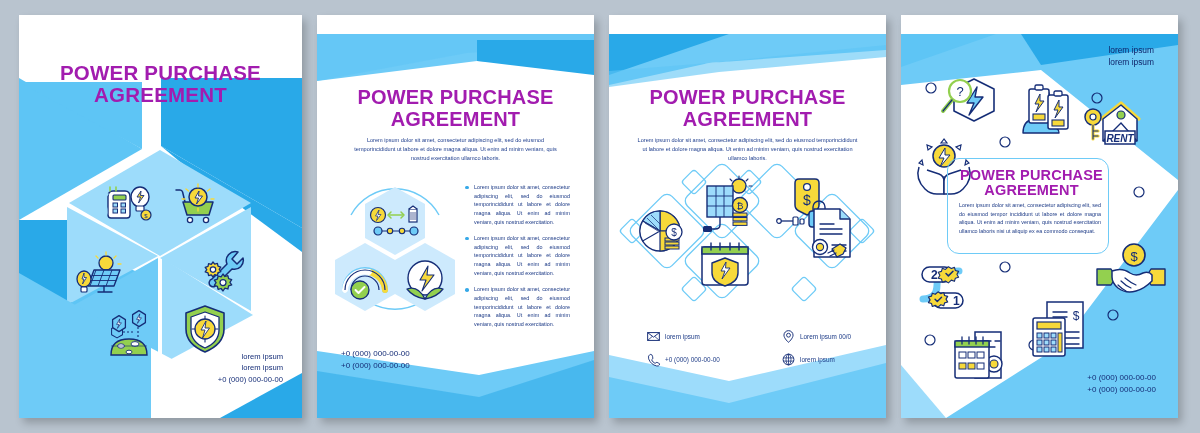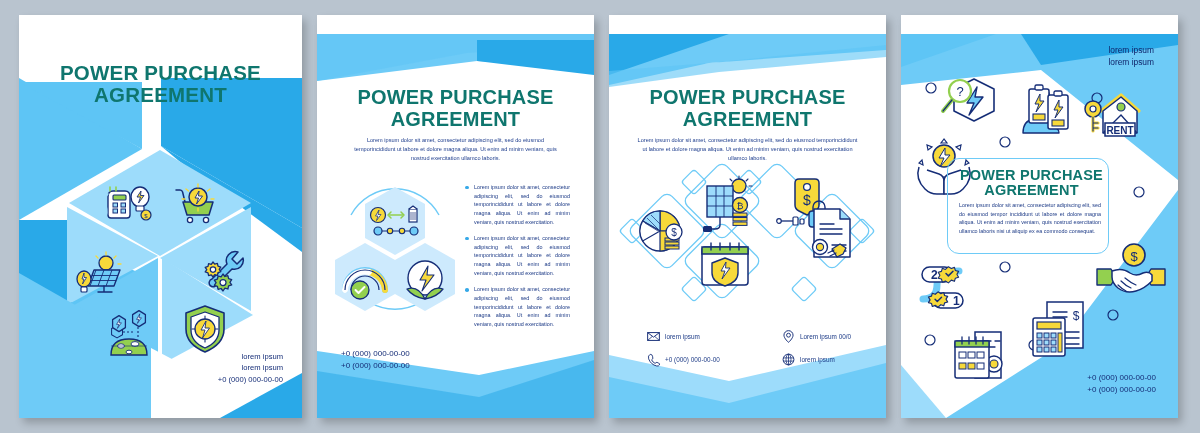--- a/index.html
+++ b/index.html
@@ -17,21 +17,21 @@
     overflow:hidden;
     box-shadow:4px 5px 8px rgba(0,0,0,0.22);
     flex:0 0 auto;
     padding-left:24px;
   }
   .panel .bg { position:absolute; inset:0; }
   .panel .content { position:absolute; inset:0; }
 
   
   .title {
-    color:#0f766e;
+    color:#a21caf;
     font-weight:bold;
     letter-spacing:0.2px;
     text-align:center;
     line-height:1.08;
   }
   .t1 { font-size:20.5px; }
   .t2 { font-size:20px; }
   .t4 { font-size:14.5px; line-height:1.04; text-align:left;}
   .lede {
     color:#22418f; font-size:5.6px; line-height:1.62; text-align:center;
@@ -572,21 +572,21 @@
         <rect x="14" y="2" width="8" height="5" rx="1.5" fill="#ffffff" stroke="#152d77" stroke-width="1.3"></rect>
         <path d="M19 11 l-5 10 h4 l-3 8 l8 -11 h-4 z" fill="#f7d93a" stroke="#152d77" stroke-width="1" stroke-linejoin="round"></path>
         <rect x="12" y="31" width="12" height="6" fill="#f7d93a" stroke="#152d77" stroke-width="1.1"></rect>
         <rect x="27" y="12" width="20" height="34" rx="2" fill="#ffffff" stroke="#152d77" stroke-width="1.5"></rect>
         <rect x="33" y="8" width="8" height="5" rx="1.5" fill="#ffffff" stroke="#152d77" stroke-width="1.3"></rect>
         <path d="M38 17 l-5 10 h4 l-3 8 l8 -11 h-4 z" fill="#f7d93a" stroke="#152d77" stroke-width="1" stroke-linejoin="round"></path>
         <rect x="31" y="37" width="12" height="6" fill="#f7d93a" stroke="#152d77" stroke-width="1.1"></rect>
       </svg>
     </div>
 
-    <div style="position:absolute;left:182px;top:72px;width:58px;height:52px;">
+    <div style="position:absolute;left:182px;top:80px;width:58px;height:52px;font-style:italic;">
       <svg viewBox="0 0 58 52" width="58" height="52">
         <path d="M18 24 L38 8 L56 24" fill="none" stroke="#f7d93a" stroke-width="3.2" stroke-linejoin="round" stroke-linecap="round"></path>
         <path d="M20 24 L38 10 L54 24 V46 H20 z" fill="#ffffff" stroke="#152d77" stroke-width="1.5" stroke-linejoin="round"></path>
         <path d="M20 46 L38 28 L54 46" fill="none" stroke="#152d77" stroke-width="1.3"></path>
         <circle cx="38" cy="20" r="4" fill="#93d04f" stroke="#152d77" stroke-width="1.2"></circle>
         <rect x="22" y="36" width="30" height="13" fill="#ffffff" stroke="#152d77" stroke-width="1.5"></rect>
         <text x="37" y="46.5" font-size="10" font-weight="bold" text-anchor="middle" fill="#152d77" font-family="Liberation Sans, sans-serif">RENT</text>
         <circle cx="10" cy="22" r="8" fill="#f7d93a" stroke="#152d77" stroke-width="1.5"></circle>
         <circle cx="10" cy="22" r="3" fill="#ffffff" stroke="#152d77" stroke-width="1.2"></circle>
         <path d="M10 30 v14 M10 36 h5 M10 41 h5" stroke="#f7d93a" stroke-width="3.2" stroke-linecap="round"></path>

